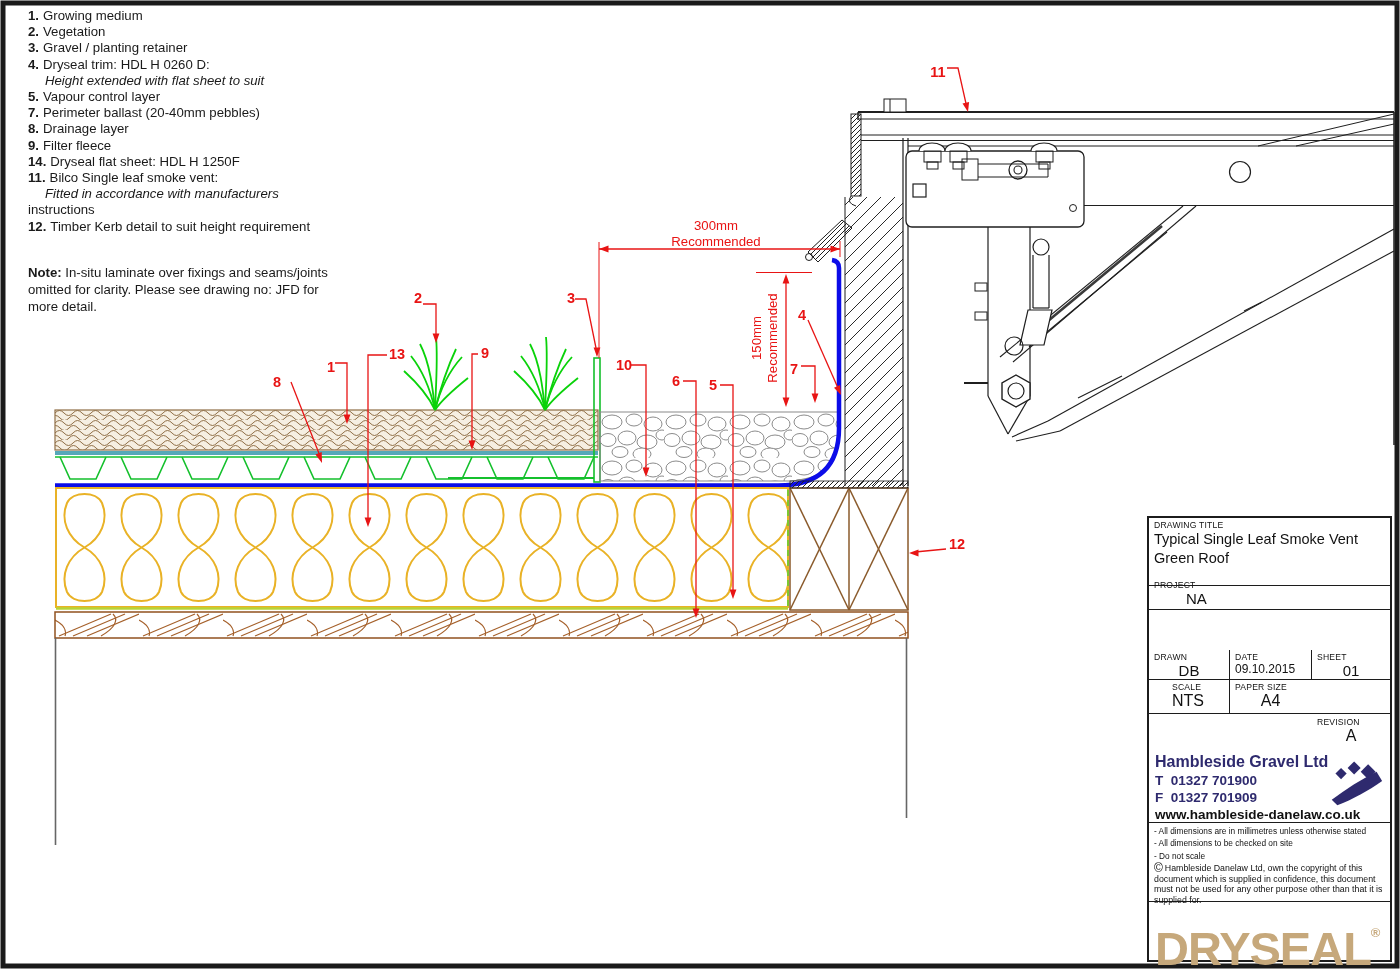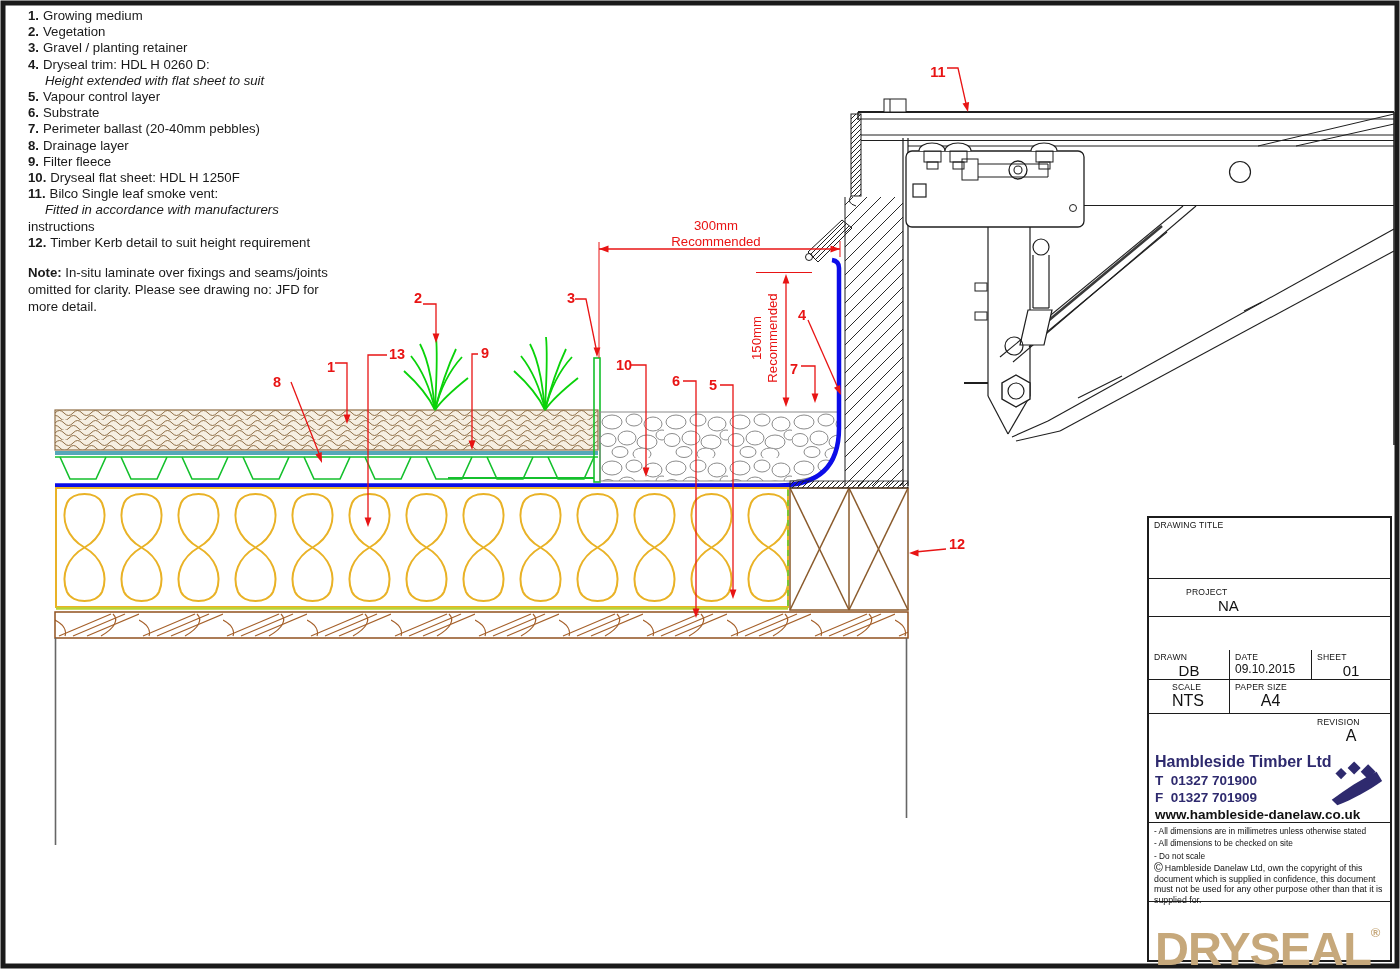--- a/index.html
+++ b/index.html
@@ -287,40 +287,40 @@
   <rect x="3" y="3" width="1394" height="963" fill="none" stroke="#1a1a1a" stroke-width="5"></rect>
 </svg>
 
 <div class="abs legend">
   <div class="row"><span class="num">1.</span><span>Growing medium</span></div>
   <div class="row"><span class="num">2.</span><span>Vegetation</span></div>
   <div class="row"><span class="num">3.</span><span>Gravel / planting retainer</span></div>
   <div class="row"><span class="num">4.</span><span>Dryseal trim: HDL H 0260 D:</span></div>
   <div class="row cont"><span>Height extended with flat sheet to suit</span></div>
   <div class="row"><span class="num">5.</span><span>Vapour control layer</span></div>
-  <div class="row"><span class="num">6.</span><span>Substrate</span></div>
   <div class="row"><span class="num">7.</span><span>Perimeter ballast (20-40mm pebbles)</span></div>
   <div class="row"><span class="num">8.</span><span>Drainage layer</span></div>
   <div class="row"><span class="num">9.</span><span>Filter fleece</span></div>
-  <div class="row"><span class="num">10.</span><span>Dryseal flat sheet: HDL H 1250F</span></div>
+  <div class="row"><span class="num">14.</span><span>Dryseal flat sheet: HDL H 1250F</span></div>
   <div class="row"><span class="num">11.</span><span>Bilco Single leaf smoke vent:</span></div>
   <div class="row cont"><span>Fitted in accordance with manufacturers</span></div>
   <div class="row"><span>instructions</span></div>
   <div class="row"><span class="num">12.</span><span>Timber Kerb detail to suit height requirement</span></div>
 </div>
 
 <div class="abs note">
   <b>Note:</b><span> In-situ laminate over fixings and seams/joints omitted for clarity. Please see drawing no: JFD for more detail.</span>
 </div>
 
 <div class="abs tb">
-  <div class="sec" style="top:0;height:61px;">
+  <div class="sec" style="top:0;height:68px;">
     <div class="lbl">DRAWING TITLE</div>
-  </div>
-  <div class="sec" style="top:67px;height:32px;padding-left:32px;">
+    <div class="val" style="font-size:14.5px;line-height:19px;width:232px;">Typical Single Leaf Smoke Vent Green Roof</div>
+  </div>
+  <div class="sec" style="top:60px;height:32px;">
     <div class="lbl">PROJECT</div>
     <div class="val" style="font-size:15px;margin-left:32px;">NA</div>
   </div>
   <div class="sec" style="top:132px;height:30px;">
     <div class="cell" style="left:0;width:80px;">
       <div class="lbl">DRAWN</div>
       <div class="val ctr" style="font-size:15px;">DB</div>
     </div>
     <div class="cell" style="left:80px;width:82px;">
       <div class="lbl">DATE</div>
@@ -339,21 +339,21 @@
     <div class="cell" style="left:80px;width:82px;">
       <div class="lbl">PAPER SIZE</div>
       <div class="val ctr" style="font-size:16px;">A4</div>
     </div>
     <div class="cell" style="left:162px;right:0;margin-top:35px;">
       <div class="lbl">REVISION</div>
       <div class="val ctr" style="font-size:16px;">A</div>
     </div>
   </div>
   <div class="sec" style="top:232px;height:73px;">
-    <div class="purple comp-name" style="position:absolute;left:6px;top:3px;">Hambleside Timber Ltd</div>
+    <div class="purple comp-name" style="position:absolute;left:6px;top:3px;">Hambleside Gravel Ltd</div>
     <div class="purple comp-line" style="position:absolute;left:6px;top:23px;"><span>T</span>&nbsp;&nbsp;<span>01327 701900</span></div>
     <div class="purple comp-line" style="position:absolute;left:6px;top:40px;"><span>F</span>&nbsp;&nbsp;<span>01327 701909</span></div>
     <div class="comp-web" style="position:absolute;left:6px;top:57px;">www.hambleside-danelaw.co.uk</div>
     <svg width="56" height="54" style="position:absolute;right:6px;top:4px;" viewBox="0 0 60 56">
       <g fill="#2e2a6e">
         <polygon points="8,20 14,14 20,20 14,26"></polygon>
         <polygon points="21,14 28,7 35,14 28,21"></polygon>
         <polygon points="35,18 43,10 51,18 43,26"></polygon>
         <path d="M4,48 C20,36 36,26 52,18 L58,28 C44,38 26,48 10,54 Z"></path>
       </g>

